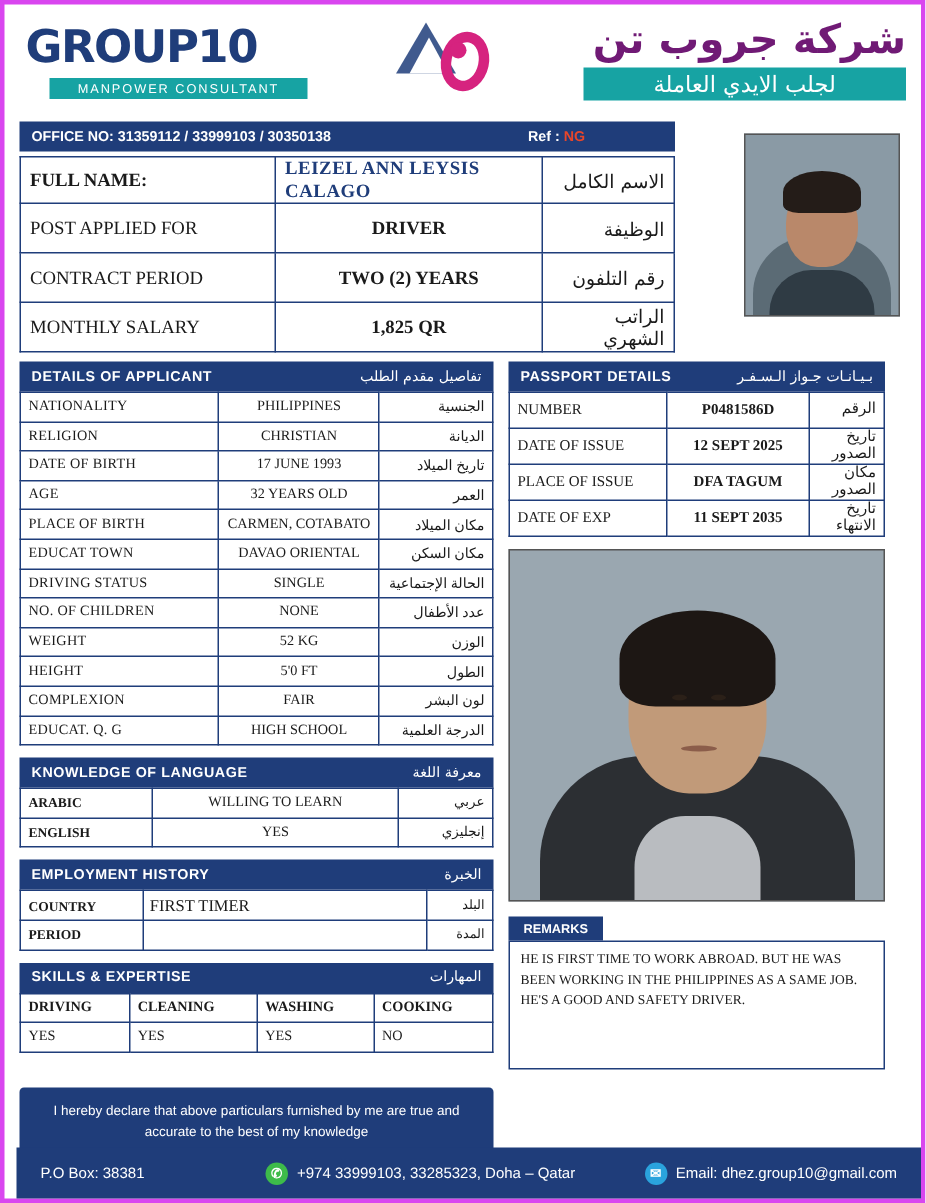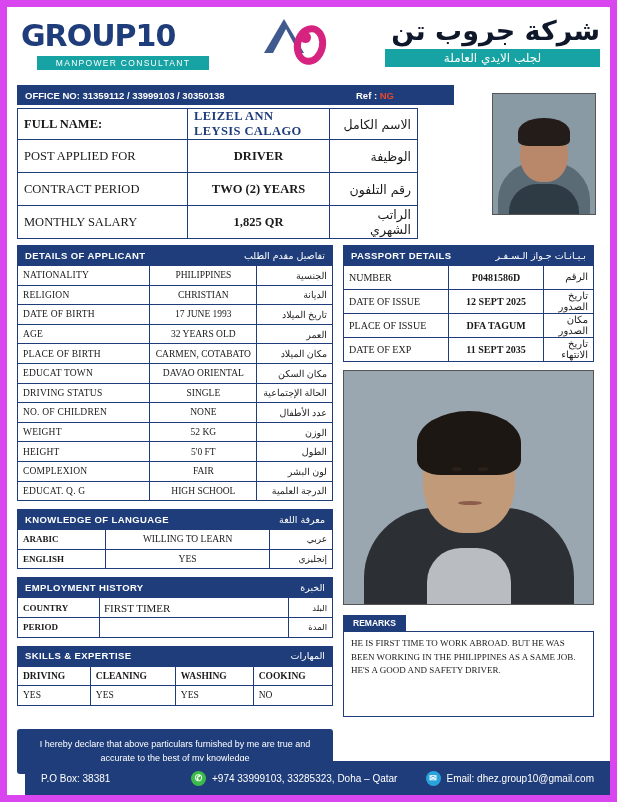--- a/index.html
+++ b/index.html
@@ -7,21 +7,21 @@
   body {
     width:617px; height:802px;
     background:#ffffff;
     font-family:"Liberation Serif", serif;
     color:#1a1a1a;
     overflow:hidden;
   }
   .page {
     position:relative;
     width:617px; height:802px;
-    border:7px solid #d946ef;
+    border:3px solid #d946ef;
     background:#fff;
   }
 
   
   .header {
     position:relative;
     height:78px;
     display:flex;
     align-items:flex-start;
     padding:6px 10px 0 14px;
@@ -80,30 +80,30 @@
     transform:rotate(12deg);
   }
   .mid-mark .swirl-dot {
     position:absolute; left:36px; top:15px;
     width:11px; height:11px; border-radius:50%;
     background:#d6237f;
   }
   .logo-ar { width:215px; text-align:right; padding-top:4px; }
   .ar-main {
     font-family:"DejaVu Sans", sans-serif;
-    font-size:27px; font-weight:bold; color:#0f172a;
+    font-size:27px; font-weight:bold; color:#701a75;
     line-height:1.05;
     direction:rtl;
   }
   .ar-sub {
     margin-top:4px;
     background:#17a3a3;
     color:#fff;
     font-family:"DejaVu Sans", sans-serif;
-    font-size:12px;
+    font-size:15px;
     text-align:center;
     padding:2px 4px;
     direction:rtl;
   }
 
   
   .office-bar {
     margin:0 10px;
     background:#1f3d7a;
     color:#fff;
@@ -115,21 +115,21 @@
     font-weight:bold;
     width:437px;
   }
   .office-no { padding-left:8px; }
   .ref-wrap { margin-left:auto; padding-right:60px; color:#ffffff; }
   .ref-val { color:#e8462a; }
 
   
   .top-table {
     margin:3px 10px 0 10px;
-    width:401px;
+    width:437px;
     border:1.5px solid #1f3d7a;
     border-collapse:collapse;
     padding-left:44px;
   }
   .top-table td {
     border:1px solid #1f3d7a;
     height:33px;
     font-size:12.5px;
     padding:0 6px;
   }
@@ -292,21 +292,21 @@
     height:86px;
     padding:5px 7px;
     font-size:9px;
     line-height:1.5;
     font-family:"Liberation Serif", serif;
   }
 
   
   .footer {
     position:absolute;
-    left:18px; right:0; bottom:0;
+    left:8px; right:0; bottom:0;
     height:34px;
     background:#1f3d7a;
     color:#fff;
     display:flex;
     align-items:center;
     font-family:"Liberation Sans", sans-serif;
     font-size:10px;
     padding:0 16px;
   }
   .f-pobox { width:150px; }

